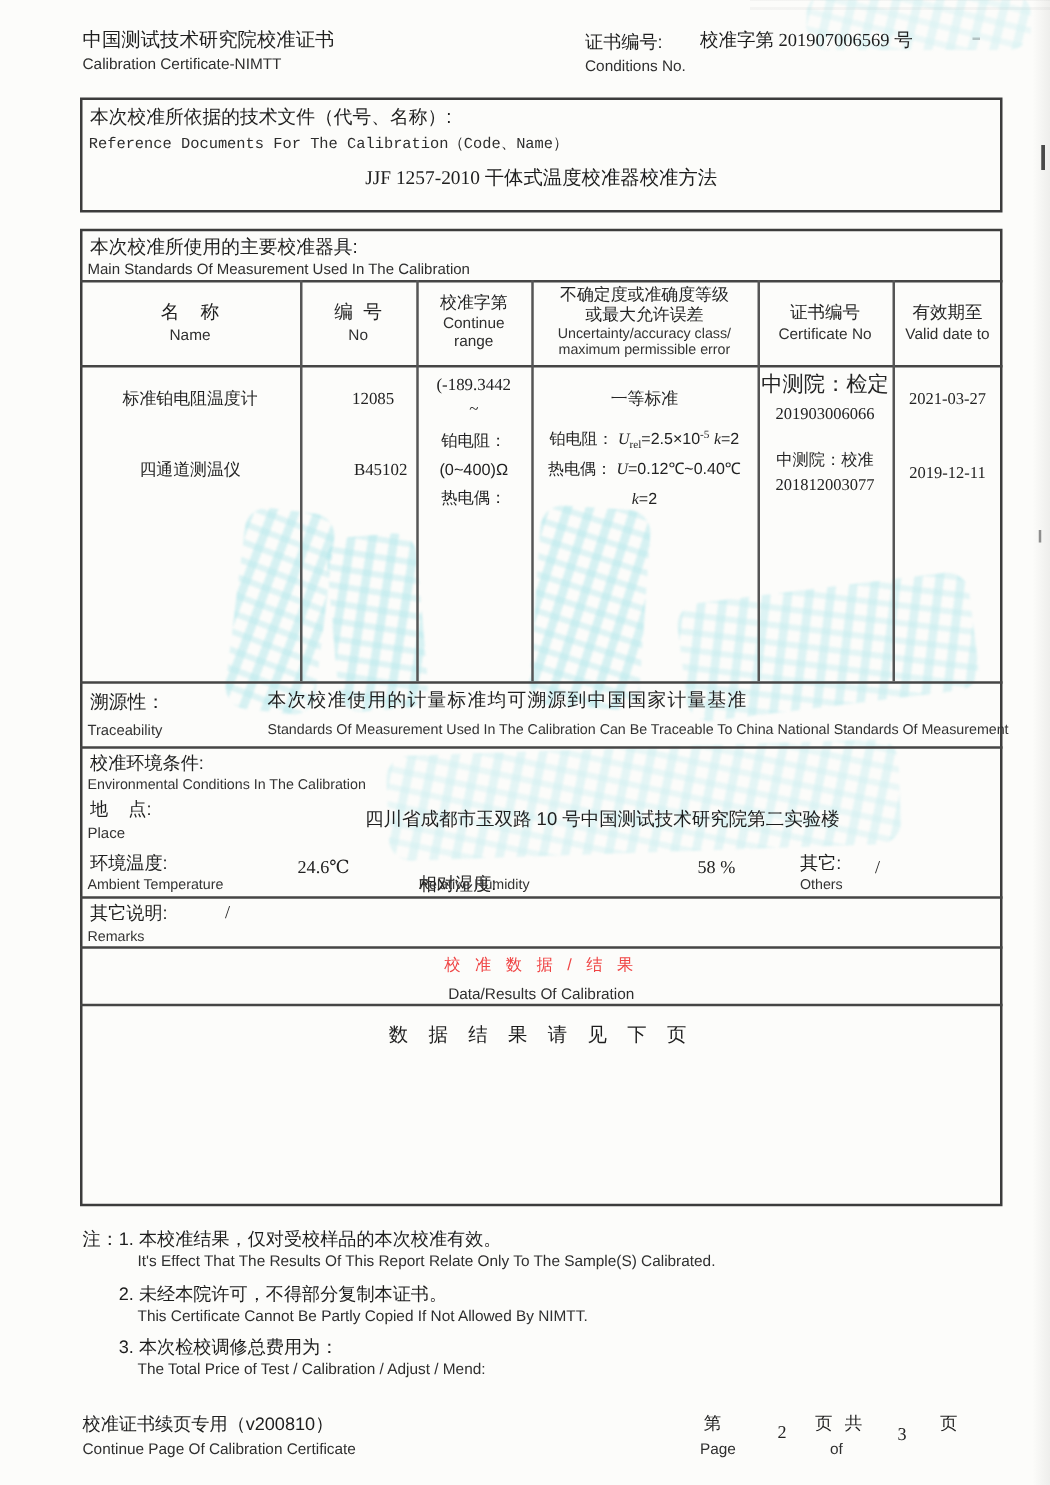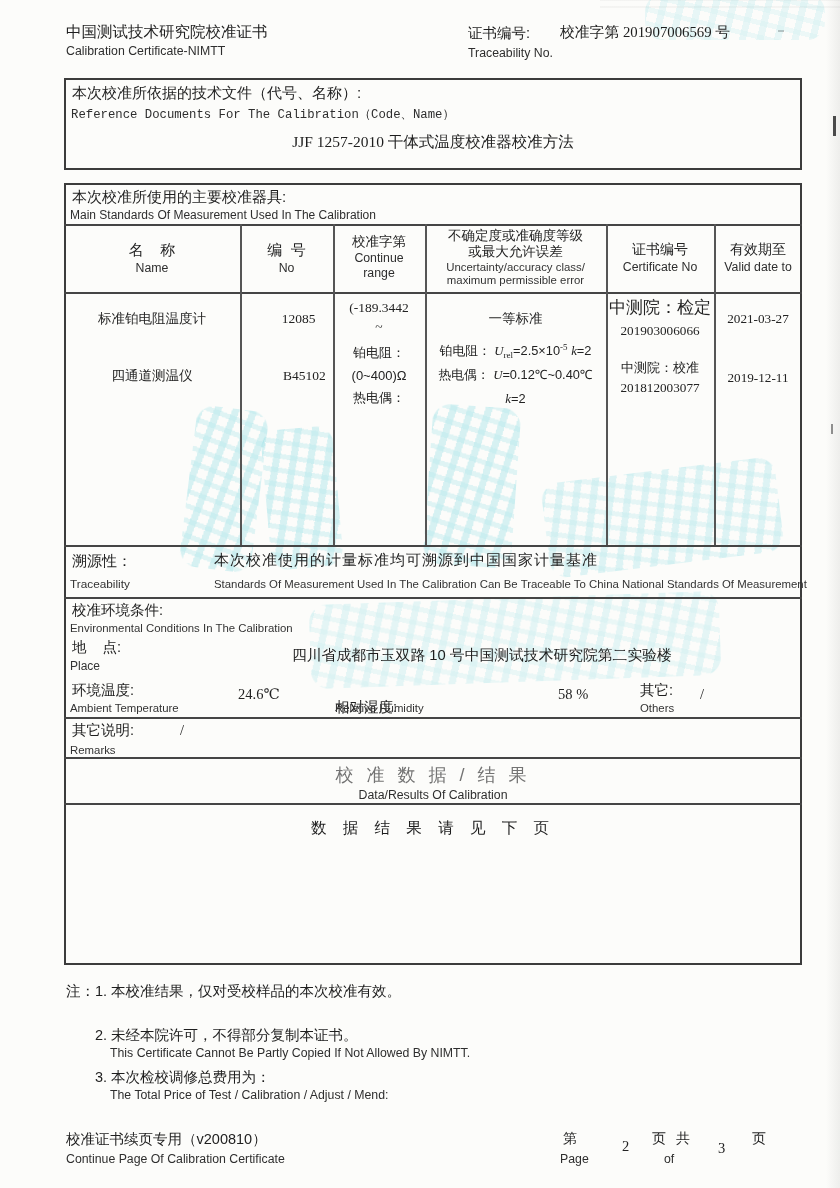--- a/index.html
+++ b/index.html
@@ -56,21 +56,21 @@
   <div class="wm" style="left:188px;top:408px;width:72px;height:162px;transform:rotate(7deg);"></div>
   <div class="wm" style="left:266px;top:428px;width:72px;height:140px;transform:rotate(-5deg);"></div>
   <div class="wm" style="left:428px;top:406px;width:88px;height:160px;transform:rotate(4deg);"></div>
   <div class="wm" style="left:545px;top:470px;width:235px;height:95px;transform:rotate(-7deg);opacity:.45;"></div>
   <div class="wm" style="left:310px;top:598px;width:410px;height:84px;transform:rotate(-2deg);opacity:.35;"></div>
   <div class="wm" style="left:645px;top:-6px;width:180px;height:46px;opacity:.3;"></div>
 
   <div class="abs zh15" style="left:66px;top:22px;font-size:15.5px;">中国测试技术研究院校准证书</div>
   <div class="abs en12" style="left:66px;top:44px;">Calibration Certificate-NIMTT</div>
   <div class="abs zh14" style="left:468px;top:24px;font-size:14.5px;">证书编号:</div>
-  <div class="abs en12" style="left:468px;top:46px;">Traceability No.</div>
+  <div class="abs en12" style="left:468px;top:46px;">Conditions No.</div>
   <div class="abs serif" style="left:560px;top:23px;font-size:14.8px;color:#1d1d1d;">校准字第 201907006569 号</div>
 
   <div class="box" style="left:64px;top:78px;width:738px;height:92px;"></div>
   <div class="abs zh15" style="left:72px;top:84px;">本次校准所依据的技术文件（代号、名称）:</div>
   <div class="abs en12" style="left:71px;top:106px;font-family:Liberation Mono, monospace;">Reference Documents For The Calibration（Code、Name）</div>
   <div class="abs serif ctr" style="left:64px;top:132px;width:738px;font-size:15.5px;color:#1d1d1d;">JJF 1257-2010  干体式温度校准器校准方法</div>
 
   <div class="box" style="left:64px;top:183px;width:738px;height:782px;"></div>
   <div class="abs zh15" style="left:72px;top:188px;">本次校准所使用的主要校准器具:</div>
   <div class="abs en12" style="left:70px;top:208px;font-size:12px;">Main Standards Of Measurement Used In The Calibration</div>
@@ -170,27 +170,28 @@
   <div class="abs zh14" style="left:640px;top:681px;font-size:14.5px;">其它:</div>
   <div class="abs en11" style="left:640px;top:702px;">Others</div>
   <div class="abs serif" style="left:700px;top:686px;font-size:14.5px;">/</div>
   <div class="hline" style="left:64px;top:717px;width:738px;"></div>
 
   <div class="abs zh14" style="left:72px;top:721px;font-size:14.5px;">其它说明:</div>
   <div class="abs serif" style="left:180px;top:722px;font-size:14.5px;">/</div>
   <div class="abs en11" style="left:70px;top:744px;">Remarks</div>
   <div class="hline" style="left:64px;top:757px;width:738px;"></div>
 
-  <div class="abs ctr" style="left:64px;top:763px;width:738px;font-size:18px;letter-spacing:4px;color:#737373;">校 准 数 据 / 结 果</div>
+  <div class="abs ctr" style="left:64px;top:763px;width:738px;font-size:13px;letter-spacing:4px;color:#ef4444;">校 准 数 据 / 结 果</div>
   <div class="abs ctr en12" style="left:64px;top:788px;width:738px;">Data/Results Of Calibration</div>
   <div class="hline" style="left:64px;top:803px;width:738px;"></div>
   <div class="abs ctr" style="left:64px;top:818px;width:738px;font-size:15.5px;letter-spacing:6px;color:#1d1d1d;">数 据 结 果 请 见 下 页</div>
 
   <div class="abs zh14" style="left:66px;top:982px;font-size:14.5px;">注：</div>
   <div class="abs zh14" style="left:95px;top:982px;font-size:14.5px;">1. 本校准结果，仅对受校样品的本次校准有效。</div>
+  <div class="abs en12" style="left:110px;top:1002px;">It's Effect That The Results Of This Report Relate Only To The Sample(S) Calibrated.</div>
   <div class="abs zh14" style="left:95px;top:1026px;font-size:14.5px;">2. 未经本院许可，不得部分复制本证书。</div>
   <div class="abs en12" style="left:110px;top:1046px;">This Certificate Cannot Be Partly Copied If Not Allowed By NIMTT.</div>
   <div class="abs zh14" style="left:95px;top:1068px;font-size:14.5px;">3. 本次检校调修总费用为：</div>
   <div class="abs en12" style="left:110px;top:1088px;">The Total Price of Test / Calibration / Adjust / Mend:</div>
 
   <div class="abs zh14" style="left:66px;top:1130px;font-size:14.5px;">校准证书续页专用（v200810）</div>
   <div class="abs en12" style="left:66px;top:1152px;">Continue Page Of Calibration Certificate</div>
   <div class="abs zh14" style="left:563px;top:1130px;">第</div>
   <div class="abs en12" style="left:560px;top:1152px;">Page</div>
   <div class="abs serif" style="left:622px;top:1138px;font-size:14.5px;">2</div>

